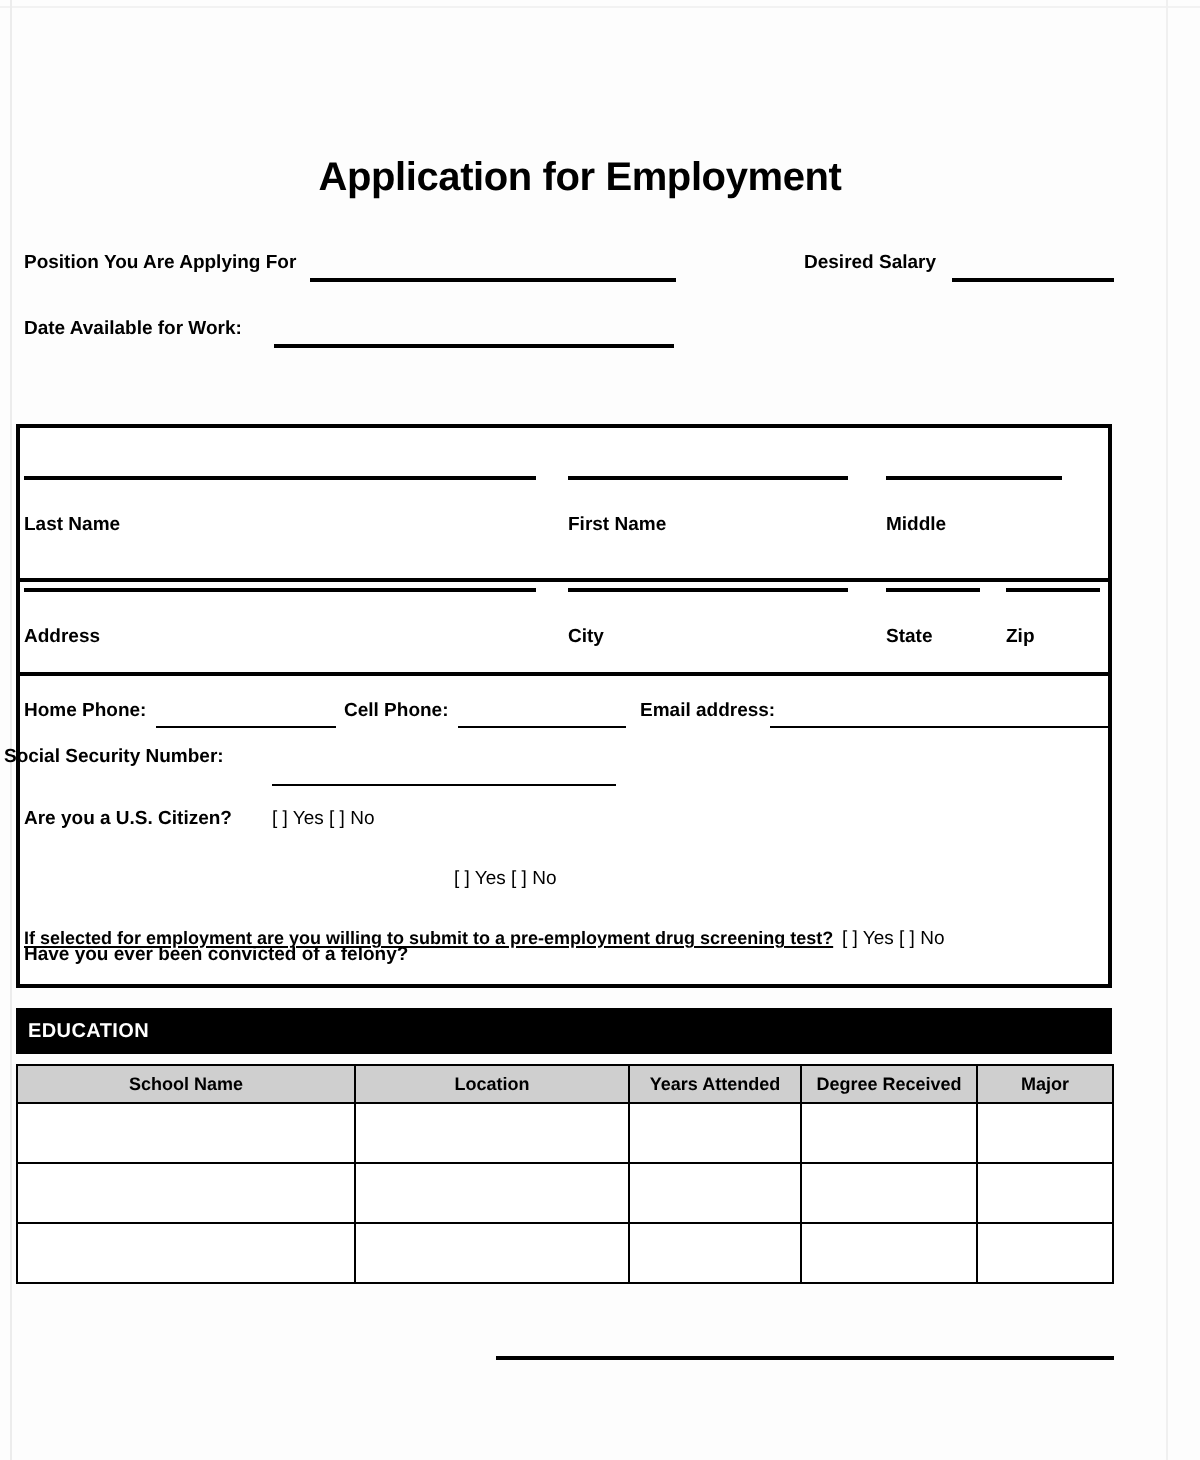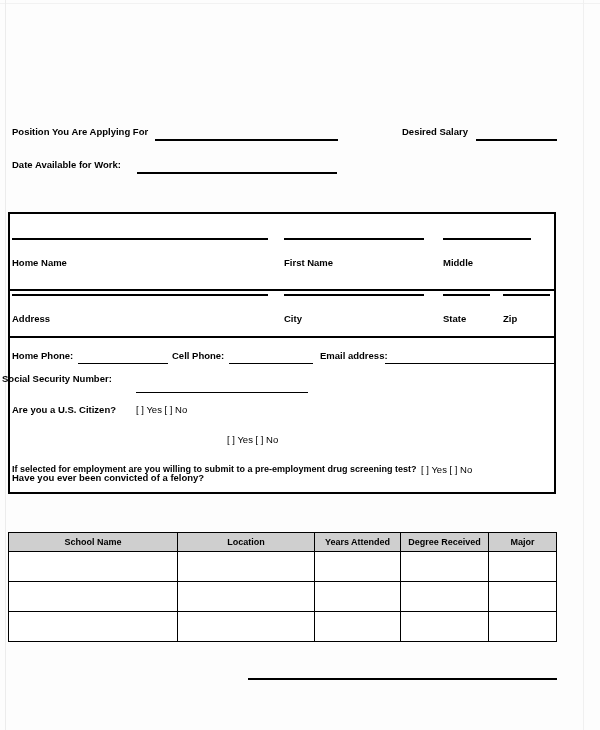--- a/index.html
+++ b/index.html
@@ -63,20 +63,21 @@
     font-weight: 700;
     white-space: nowrap;
     line-height: 11px;
   }
   .lbl-sm {
     position: absolute;
     font-size: 9px;
     font-weight: 700;
     white-space: nowrap;
     line-height: 11px;
+    text-decoration: underline;
   }
   
   .rule {
     position: absolute;
     height: 0;
     border-top: 2px solid #000;
   }
   .rule-thin {
     position: absolute;
     height: 0;
@@ -149,38 +150,39 @@
 </style>
 </head>
 <body>
 
 <div class="page">
 
   <div class="edge-top"></div>
   <div class="edge-left"></div>
   <div class="edge-right"></div>
 
+  <div class="form-title">Application for Employment</div>
 
   <div class="lbl" style="left:12px; top:126px;">Position You Are Applying For</div>
   <div class="rule" style="left:155px; top:139px; width:183px;"></div>
 
   <div class="lbl" style="left:402px; top:126px;">Desired Salary</div>
   <div class="rule" style="left:476px; top:139px; width:81px;"></div>
 
   <div class="lbl" style="left:12px; top:159px;">Date Available for Work:</div>
   <div class="rule" style="left:137px; top:172px; width:200px;"></div>
 
 
   <div class="pi-box"></div>
 
   <div class="rule" style="left:12px; top:238px; width:256px;"></div>
   <div class="rule" style="left:284px; top:238px; width:140px;"></div>
   <div class="rule" style="left:443px; top:238px; width:88px;"></div>
 
-  <div class="lbl" style="left:12px; top:257px;">Home Name</div>
+  <div class="lbl" style="left:12px; top:257px;">Last Name</div>
   <div class="lbl" style="left:284px; top:257px;">First Name</div>
   <div class="lbl" style="left:443px; top:257px;">Middle</div>
 
   <div class="pi-divider" style="top:289px;"></div>
 
   <div class="rule" style="left:12px; top:294px; width:256px;"></div>
   <div class="rule" style="left:284px; top:294px; width:140px;"></div>
   <div class="rule" style="left:443px; top:294px; width:47px;"></div>
   <div class="rule" style="left:503px; top:294px; width:47px;"></div>
 
@@ -205,20 +207,23 @@
 
   <div class="lbl" style="left:12px; top:404px;">Are you a U.S. Citizen?</div>
   <div class="lbl" style="left:136px; top:404px; font-weight:400;">[ ] Yes [ ] No</div>
 
   <div class="lbl" style="left:12px; top:434px;margin-top:38px;">Have you ever been convicted of a felony?</div>
   <div class="lbl" style="left:227px; top:434px; font-weight:400;">[ ] Yes [ ] No</div>
 
   <div class="lbl-sm" style="left:12px; top:464px;">If selected for employment are you willing to submit to a pre-employment drug screening test?</div>
   <div class="lbl" style="left:421px; top:464px; font-weight:400;">[ ] Yes [ ] No</div>
 
+  <div class="section-bar" style="left:8px; top:504px; width:548px; height:23px;">
+    <span>EDUCATION</span>
+  </div>
 
   <table class="edu-table">
     <colgroup>
       <col style="width:169px;">
       <col style="width:137px;">
       <col style="width:86px;">
       <col style="width:88px;">
       <col style="width:68px;">
     </colgroup>
     <thead>

